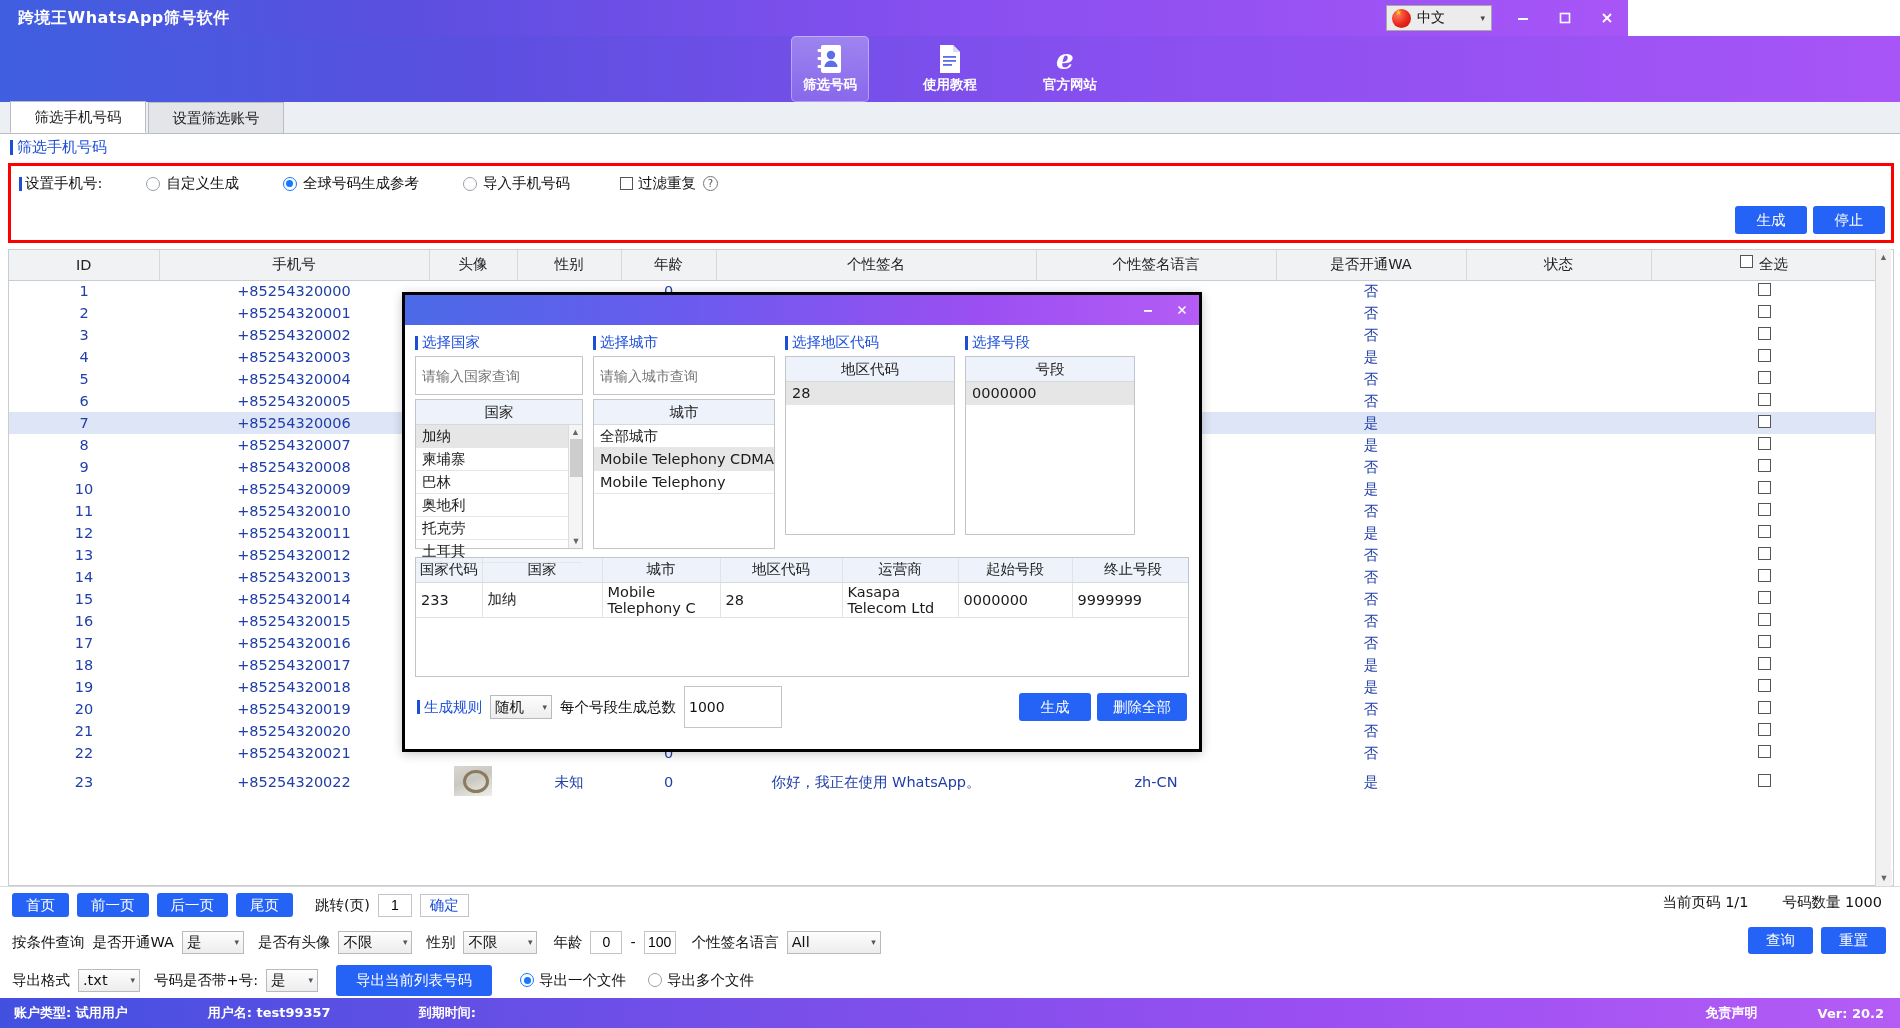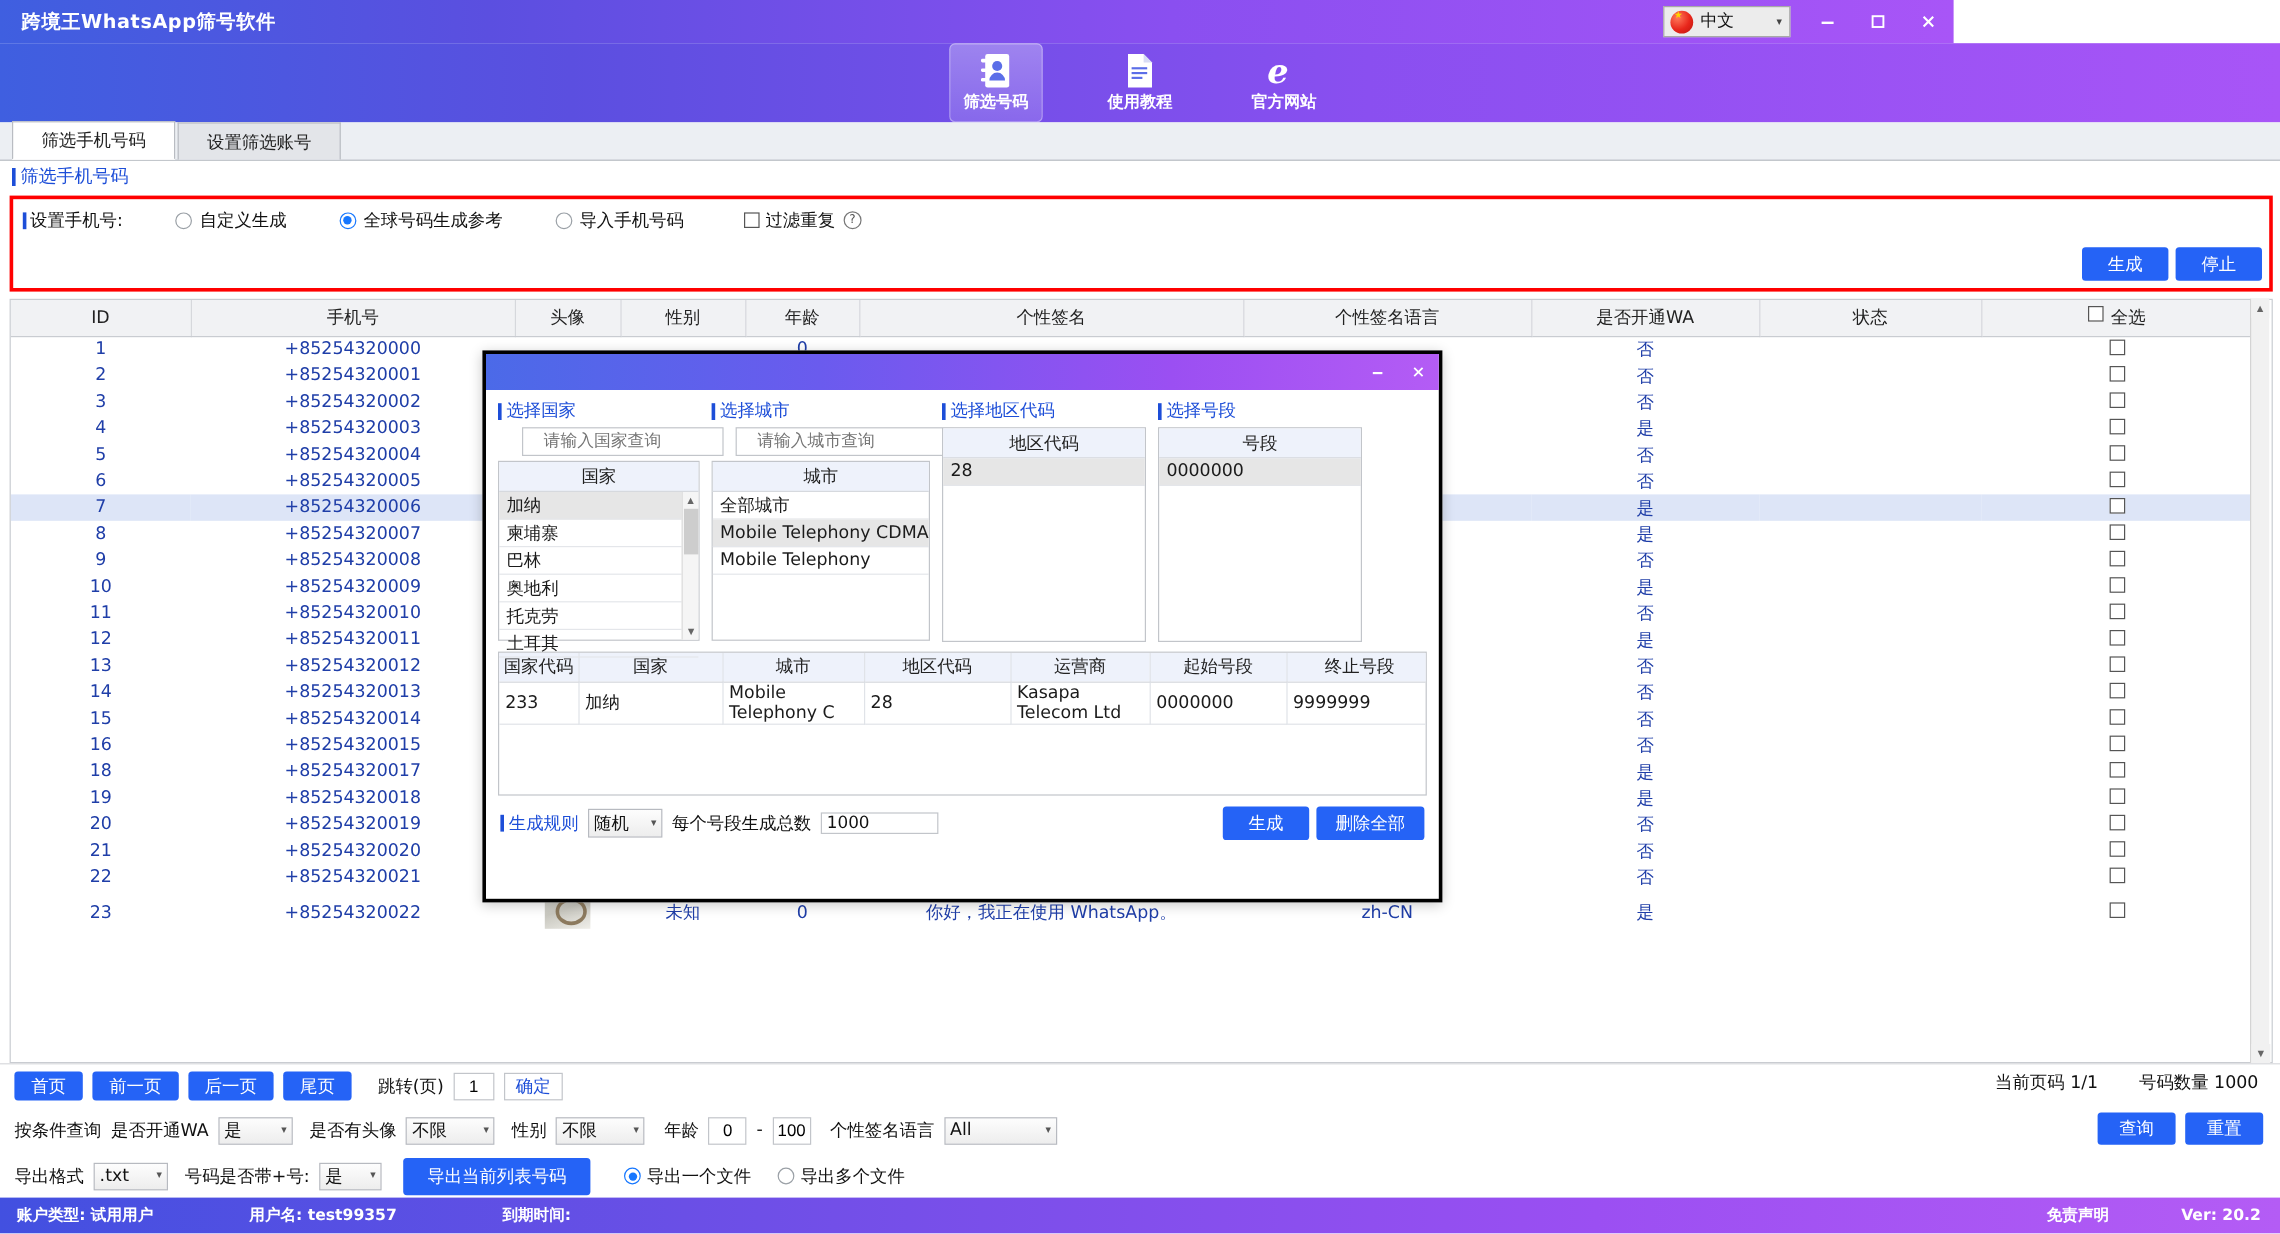--- a/index.html
+++ b/index.html
@@ -176,23 +176,23 @@
   .m-wbtn{ width:34px;height:30px;display:flex;align-items:center;justify-content:center;color:#fff;font-size:14px;cursor:pointer;}
   .modal-body{ padding:8px 10px 0 10px; }
   .cols{ display:flex; gap:10px; }
   .col{ display:flex; flex-direction:column; }
   .col-h{
     display:flex;align-items:center;gap:4px; font-size:14.5px;color:#1d4ed8;
     margin-bottom:4px; font-family:"DejaVu Sans", sans-serif;
   }
   .col-h .bar{ width:3px;height:14px;background:#1d4ed8;display:inline-block;}
   .search-in{
-    height:24px; border:1px solid #c2c5ca; font-size:14px; color:#9a9da2;
-    padding:0 17px; margin-bottom:4px; width:100%;
-    font-family:"DejaVu Sans", sans-serif; background:#fff;margin-left:20px;
+    height:39px; border:1px solid #c2c5ca; font-size:14px; color:#9a9da2;
+    padding:0 6px; margin-bottom:4px; width:100%;
+    font-family:"DejaVu Sans", sans-serif; background:#fff;
   }
   .listbox{ border:1px solid #c2c5ca; background:#fff; position:relative; }
   .lb-head{
     background:#eef2fb; border-bottom:1px solid #d6d9de; height:25px;
     display:flex;align-items:center;justify-content:center; font-size:14.5px; color:#222;
     font-family:"DejaVu Sans", sans-serif;
   }
   .lb-item{
     height:23px; display:flex;align-items:center; padding-left:6px;
     font-size:14.5px; color:#1b1b1b; border-bottom:1px solid #e4e6ea;
@@ -223,21 +223,21 @@
   .m-foot .lbl{ display:flex;align-items:center;gap:4px; font-size:14.5px;color:#1d4ed8;font-family:"DejaVu Sans", sans-serif;}
   .m-foot .lbl .bar{ width:3px;height:14px;background:#1d4ed8;display:inline-block;}
   .selbox{
     height:24px; border:1px solid #b7bac0; background:linear-gradient(180deg,#fdfdfd,#ededed);
     display:flex;align-items:center; padding:0 4px; gap:10px; font-size:14.5px;color:#111;
     min-width:62px; font-family:"DejaVu Sans", sans-serif; cursor:pointer;
   }
   .selbox .cv{ margin-left:auto; font-size:9px;color:#555; }
   .m-txt{ font-size:14.5px;color:#111;font-family:"DejaVu Sans", sans-serif;}
   .numin{
-    height:18px; width:98px; border:1px solid #c2c5ca; font-size:14px; padding:0 4px;
+    height:42px; width:98px; border:1px solid #c2c5ca; font-size:14px; padding:0 4px;
     font-family:"DejaVu Sans", sans-serif; color:#111; background:#fff;
   }
   .m-foot .sp{ margin-left:auto; display:flex; gap:6px; }
 
   
   .bottom{
     position:absolute; top:886px; left:0; width:1900px; height:112px; background:#fff;
     border-top:1px solid #d7d9dd;
   }
   .brow{ display:flex; align-items:center; padding-left:12px; gap:8px; }
@@ -616,20 +616,32 @@
           <td></td>
           <td></td>
           <td></td>
           <td></td>
           <td></td>
           <td>否</td>
           <td></td>
           <td><span class="chkbox" style="display: inline-block;"></span></td>
         </tr>
         <tr>
+          <td>17</td>
+          <td>+85254320016</td>
+          <td></td>
+          <td></td>
+          <td></td>
+          <td></td>
+          <td></td>
+          <td>否</td>
+          <td></td>
+          <td><span class="chkbox" style="display: inline-block;"></span></td>
+        </tr>
+        <tr>
           <td>18</td>
           <td>+85254320017</td>
           <td></td>
           <td></td>
           <td>0</td>
           <td>Hi！我在使用 WhatsApp 」。</td>
           <td>zh-CN</td>
           <td>是</td>
           <td></td>
           <td><span class="chkbox" style="display: inline-block;"></span></td>

